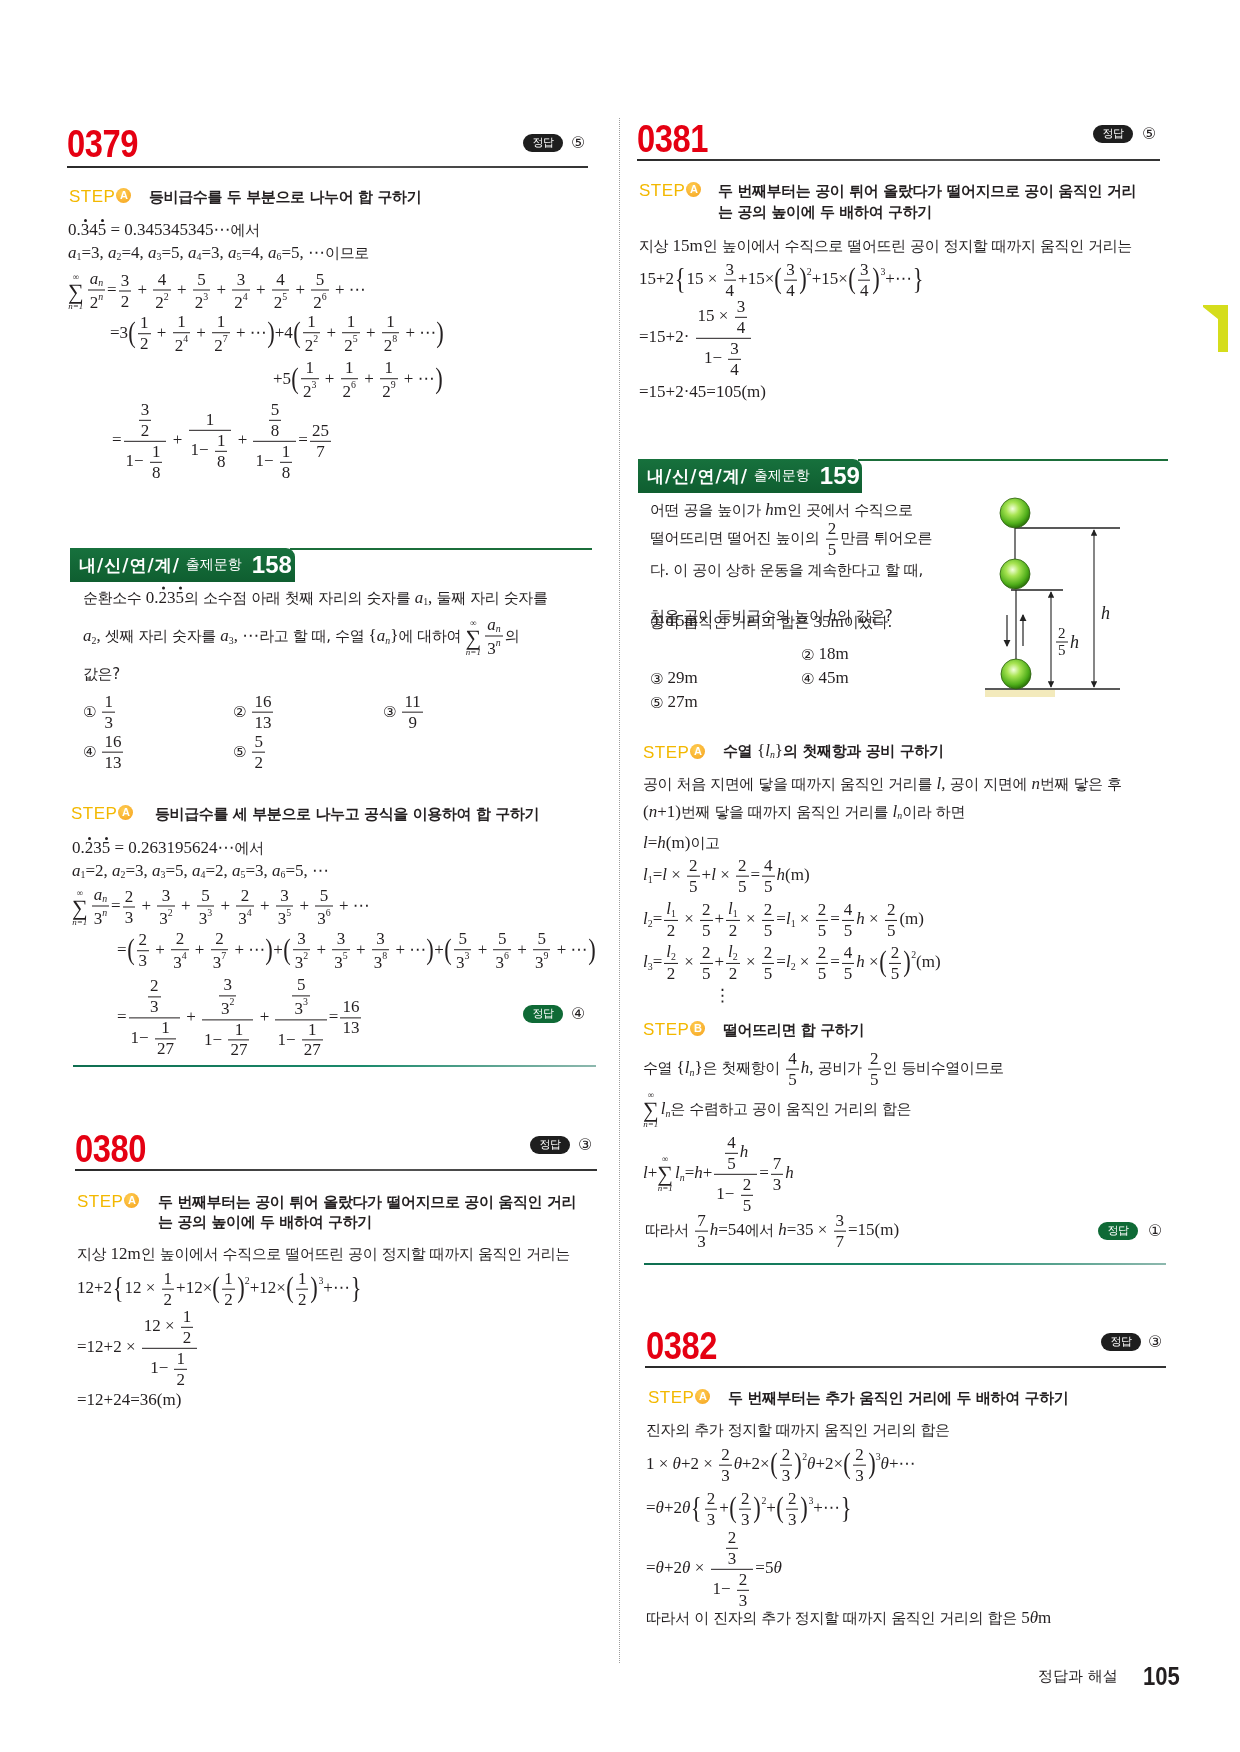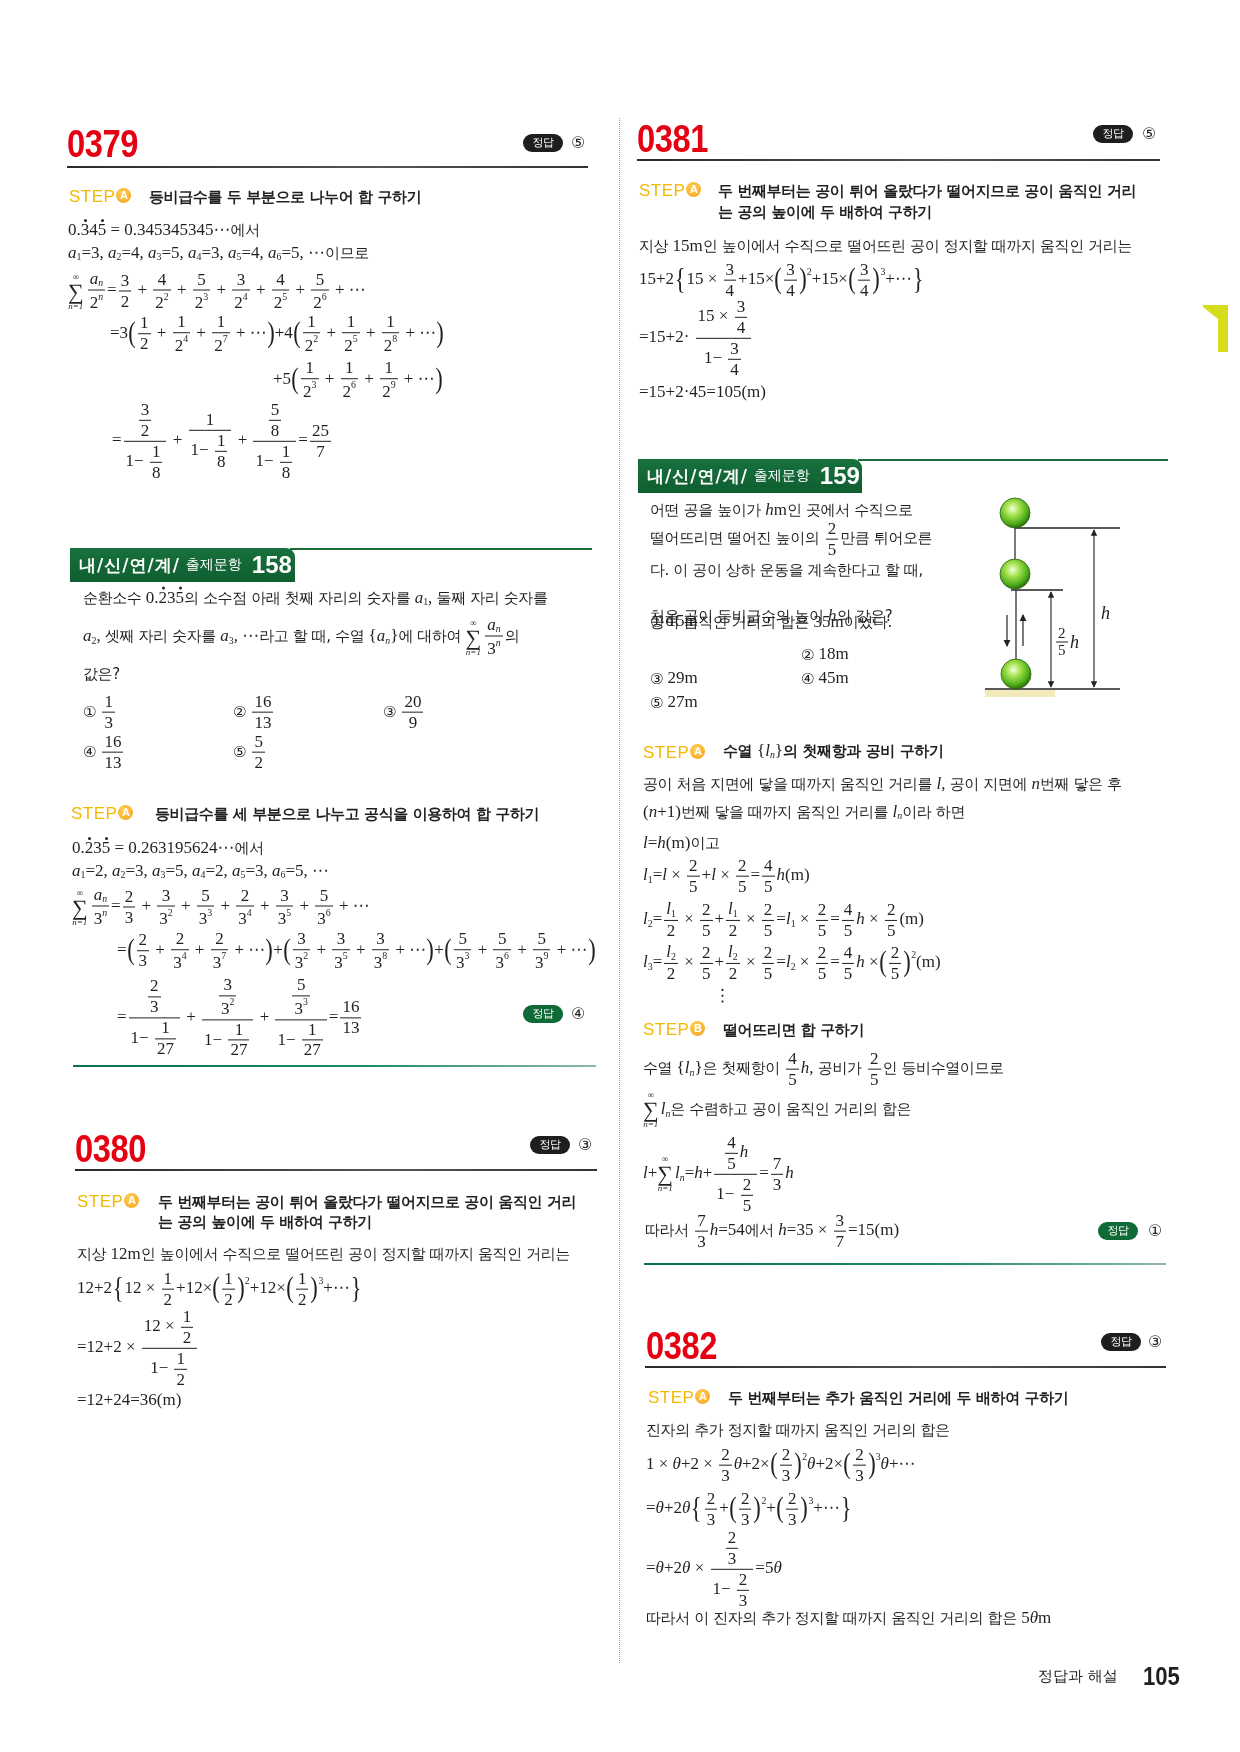--- a/index.html
+++ b/index.html
@@ -165,21 +165,21 @@
 <div class="ln" style="left:83px;top:674px"><span class="ko">값은?</span></div>
 <div class="choice" style="left:83px;top:712px"><span class="cm">①</span><span><span class="fr">
         <span class="num"><span class="mt">1</span></span>
         <span class="den"><span class="mt">3</span></span>
       </span></span></div>
 <div class="choice" style="left:233px;top:712px"><span class="cm">②</span><span><span class="fr">
         <span class="num"><span class="mt">16</span></span>
         <span class="den"><span class="mt">13</span></span>
       </span></span></div>
 <div class="choice" style="left:383px;top:712px"><span class="cm">③</span><span><span class="fr">
-        <span class="num"><span class="mt">20</span></span>
+        <span class="num"><span class="mt">11</span></span>
         <span class="den"><span class="mt">9</span></span>
       </span></span></div>
 <div class="choice" style="left:83px;top:752px"><span class="cm">④</span><span><span class="fr">
         <span class="num"><span class="mt">16</span></span>
         <span class="den"><span class="mt">13</span></span>
       </span></span></div>
 <div class="choice" style="left:233px;top:752px"><span class="cm">⑤</span><span><span class="fr">
         <span class="num"><span class="mt">5</span></span>
         <span class="den"><span class="mt">2</span></span>
       </span></span></div>

